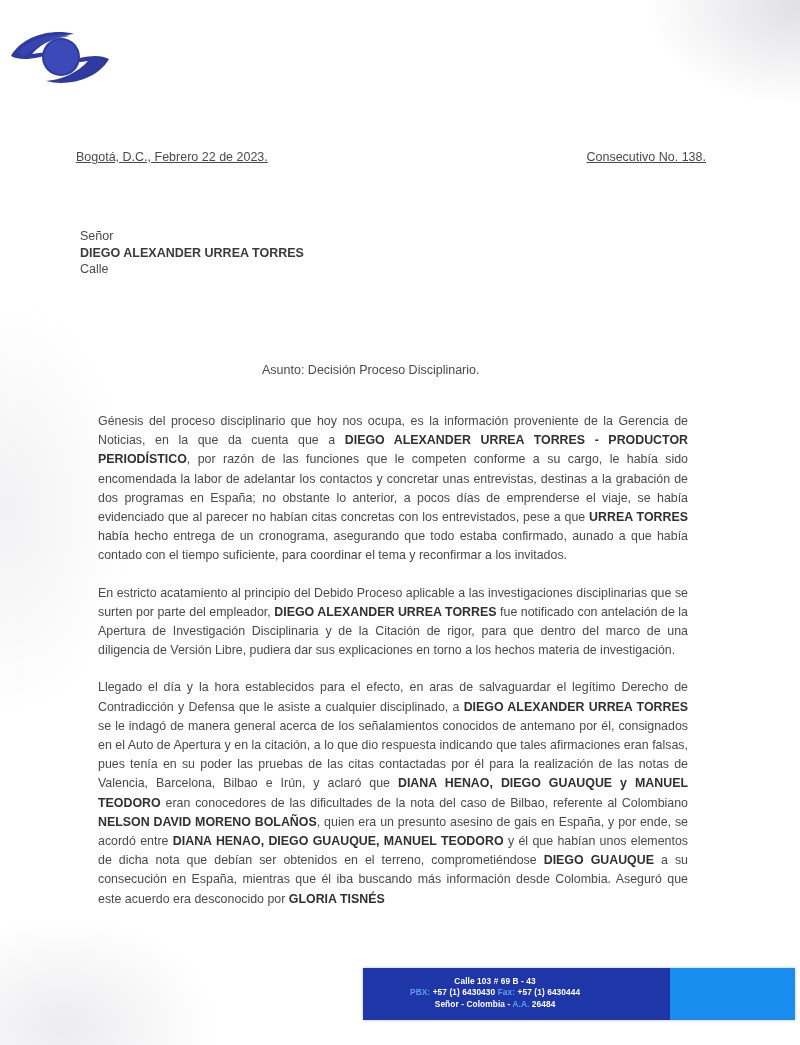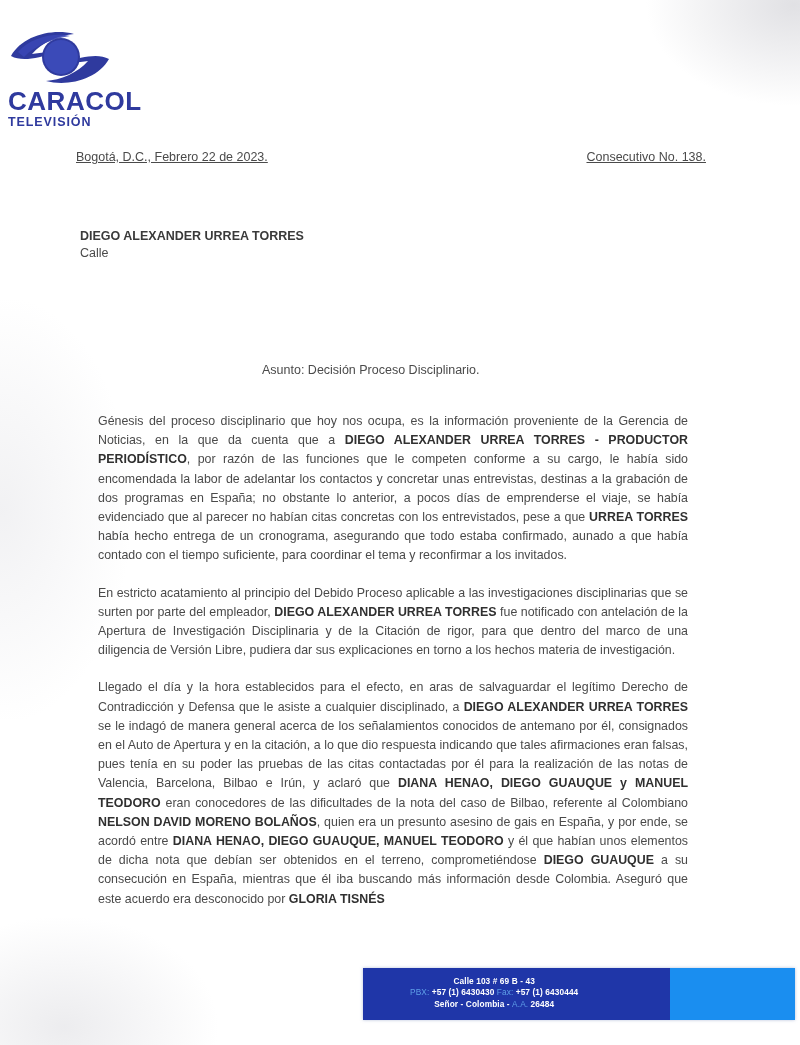--- a/index.html
+++ b/index.html
@@ -154,51 +154,48 @@
     left: 47px;
     top: 8px;
     font-family: "Liberation Sans", sans-serif;
     font-size: 8.3px;
     font-weight: bold;
     line-height: 11.4px;
     color: #ffffff;
     white-space: nowrap;
     letter-spacing: 0.1px;
   }
-  .footer-lines .muted { color: #5f9fe8; font-weight: normal; }
+  .footer-lines .muted { color: #5f9fe8; font-weight: bold; }
 </style>
 </head>
 <body>
 
 <div class="page">
 
   <div class="paper-shade-tr"></div>
   <div class="paper-shade-bl"></div>
   <div class="paper-shade-ml"></div>
 
   <div class="logo-block">
     <svg class="logo-mark" viewBox="0 0 104 62">
       <path d="M3 30 C14 10, 44 2, 66 8 C52 9, 34 16, 24 28 C30 27, 40 26, 47 27 C30 32, 14 36, 3 30 Z" fill="#2f3a9e"></path>
       <path d="M101 33 C90 53, 60 61, 38 55 C52 54, 70 47, 80 35 C74 36, 64 37, 57 36 C74 31, 90 27, 101 33 Z" fill="#2f3a9e"></path>
       <path d="M10 26 C22 12, 46 6, 62 10 C44 13, 26 20, 16 31 Z" fill="#3a47b5" opacity="0.85"></path>
       <circle cx="53" cy="31" r="19" fill="#2f3a9e"></circle>
       <circle cx="53" cy="31" r="17" fill="#3b4ab8"></circle>
     </svg>
-    <div class="logo-wordmark">
-      <span class="logo-caracol">CARACOL</span>
-      <span class="logo-television">TELEVISIÓN</span>
-    </div>
   </div>
 
   <div class="header-row">
     <span class="header-date">Bogotá, D.C., Febrero 22 de 2023.</span>
     <span class="header-consecutive">Consecutivo No. 138.</span>
   </div>
 
   <div class="addressee">
+    <div>Señor</div>
     <div class="bold">DIEGO ALEXANDER URREA TORRES</div>
     <div>Calle</div>
   </div>
 
   <div class="subject">Asunto: Decisión Proceso Disciplinario.</div>
 
   <div class="body-text">
     <p>Génesis del proceso disciplinario que hoy nos ocupa, es la información proveniente de la Gerencia de Noticias, en la que da cuenta que a <b>DIEGO ALEXANDER URREA TORRES - PRODUCTOR PERIODÍSTICO</b>, por razón de las funciones que le competen conforme a su cargo, le había sido encomendada la labor de adelantar los contactos y concretar unas entrevistas, destinas a la grabación de dos programas en España; no obstante lo anterior, a pocos días de emprenderse el viaje, se había evidenciado que al parecer no habían citas concretas con los entrevistados, pese a que <b>URREA TORRES</b> había hecho entrega de un cronograma, asegurando que todo estaba confirmado, aunado a que había contado con el tiempo suficiente, para coordinar el tema y reconfirmar a los invitados.</p>
     <p>En estricto acatamiento al principio del Debido Proceso aplicable a las investigaciones disciplinarias que se surten por parte del empleador, <b>DIEGO ALEXANDER URREA TORRES</b> fue notificado con antelación de la Apertura de Investigación Disciplinaria y de la Citación de rigor, para que dentro del marco de una diligencia de Versión Libre, pudiera dar sus explicaciones en torno a los hechos materia de investigación.</p>
     <p>Llegado el día y la hora establecidos para el efecto, en aras de salvaguardar el legítimo Derecho de Contradicción y Defensa que le asiste a cualquier disciplinado, a <b>DIEGO ALEXANDER URREA TORRES</b> se le indagó de manera general acerca de los señalamientos conocidos de antemano por él, consignados en el Auto de Apertura y en la citación, a lo que dio respuesta indicando que tales afirmaciones eran falsas, pues tenía en su poder las pruebas de las citas contactadas por él para la realización de las notas de Valencia, Barcelona, Bilbao e Irún, y aclaró que <b>DIANA HENAO, DIEGO GUAUQUE y MANUEL TEODORO</b> eran conocedores de las dificultades de la nota del caso de Bilbao, referente al Colombiano <b>NELSON DAVID MORENO BOLAÑOS</b>, quien era un presunto asesino de gais en España, y por ende, se acordó entre <b>DIANA HENAO, DIEGO GUAUQUE, MANUEL TEODORO</b> y él que habían unos elementos de dicha nota que debían ser obtenidos en el terreno, comprometiéndose <b>DIEGO GUAUQUE</b> a su consecución en España, mientras que él iba buscando más información desde Colombia. Aseguró que este acuerdo era desconocido por <b>GLORIA TISNÉS</b></p>

